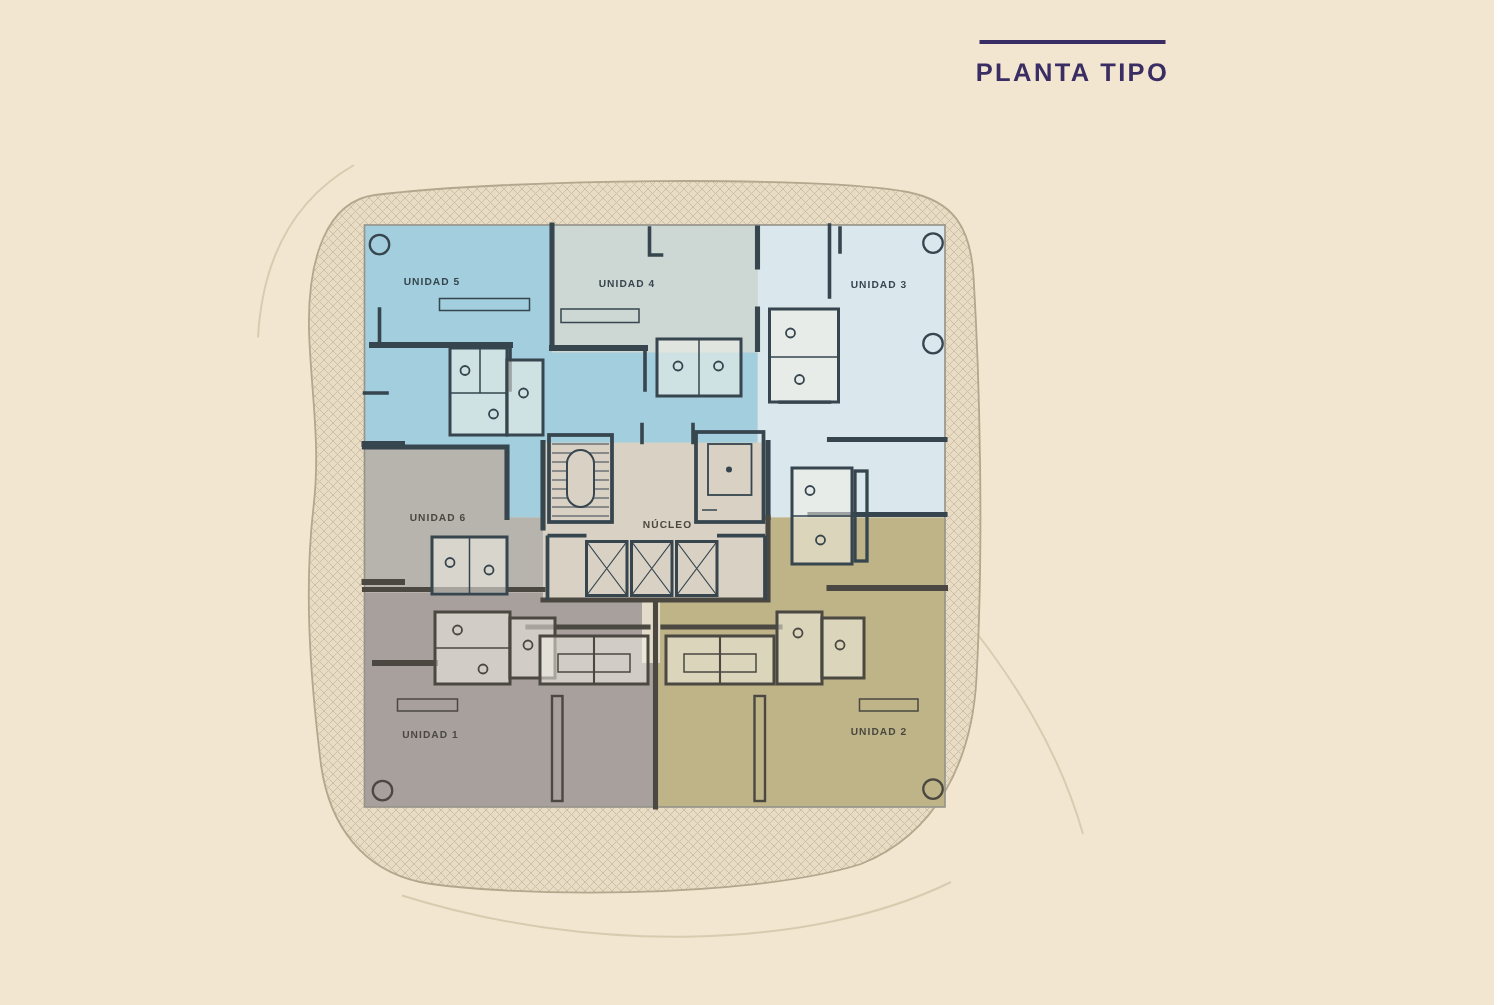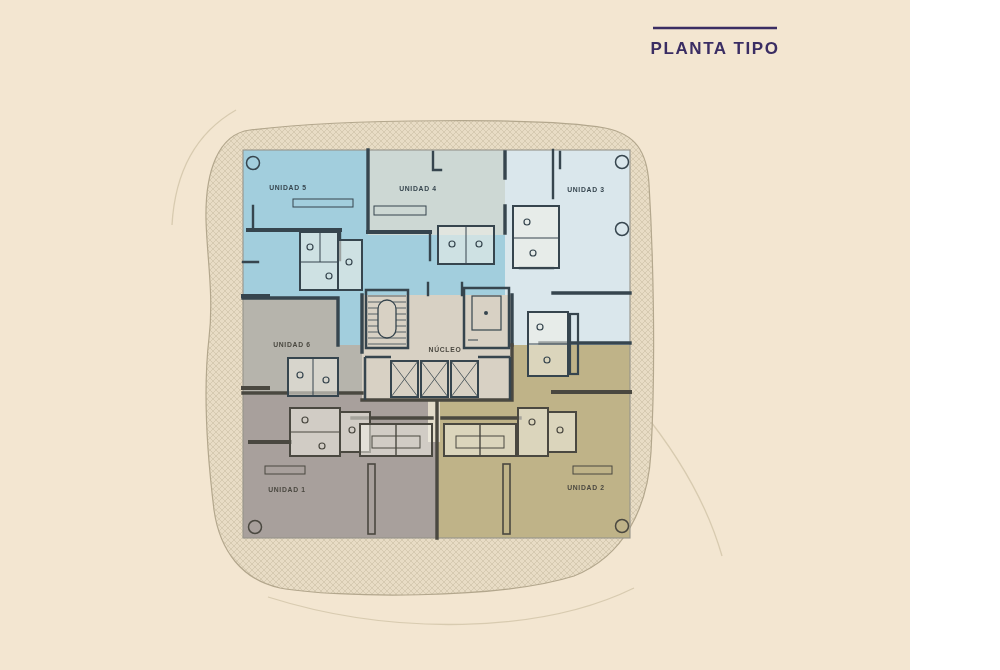--- a/index.html
+++ b/index.html
@@ -1,17 +1,17 @@
 <!DOCTYPE html>
 <html><head>
 <meta charset="utf-8">
 <style>
   html,body{margin:0;padding:0;}
   body{font-family:"Liberation Sans", sans-serif;}
-  .canvas{position:relative;width:910px;height:670px;overflow:hidden;}
+  .canvas{position:relative;width:996px;height:670px;overflow:hidden;}
   svg{display:block;}
   text{font-family:"Liberation Sans", sans-serif;}
   .unit-label{font-size:6.8px;font-weight:bold;letter-spacing:0.7px;text-anchor:middle;}
   .title-text{font-size:17px;font-weight:bold;letter-spacing:1.6px;text-anchor:middle;}
   .wallgroup{fill:none;stroke-linecap:square;}
   .fixture{fill:rgba(242,240,232,0.55);}
   .thin{fill:none;}
 </style>
 </head>
 <body>

